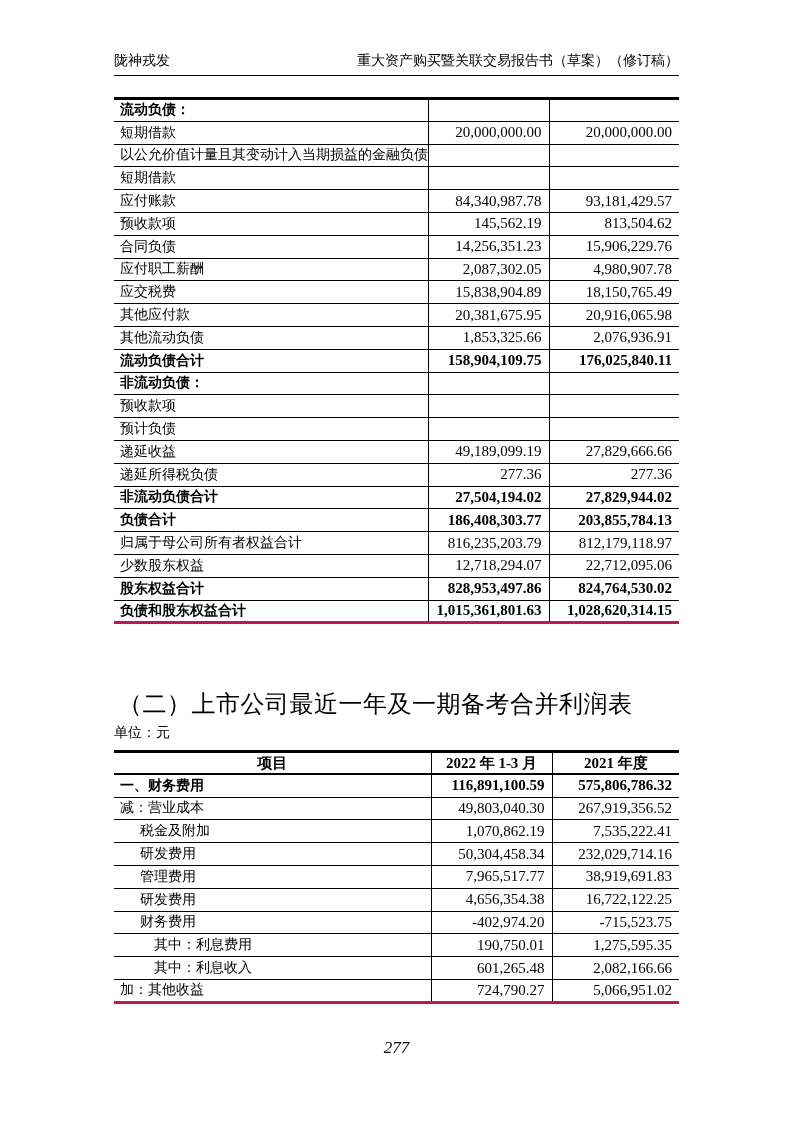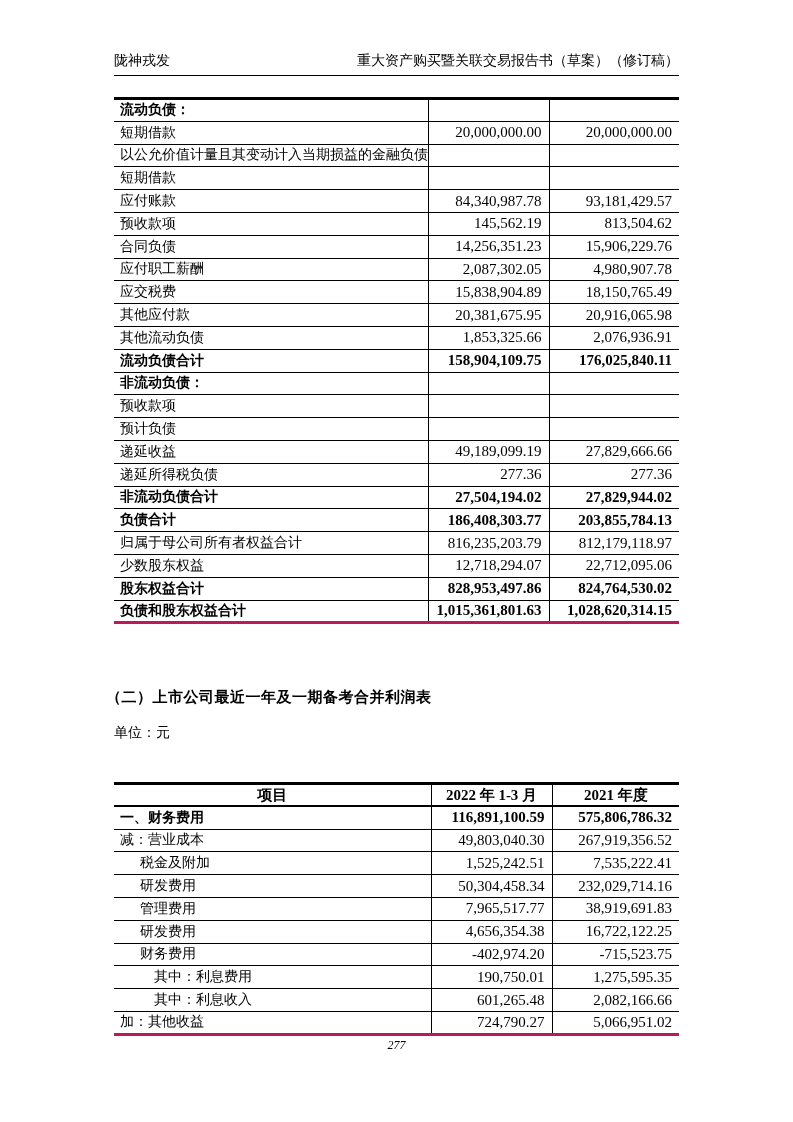--- a/index.html
+++ b/index.html
@@ -23,53 +23,53 @@
   .tbl {
     position:absolute;
     left:114px;
     border-collapse:collapse;
     table-layout:fixed;
     width:565px;
     border-top:3px solid #000;
     border-bottom:3px solid #be185d;
   }
   .t1 { top:97px; }
-  .t2 { top:750px;margin-top:32px; }
+  .t2 { top:750px; }
   .tbl td, .tbl th {
     border-top:1px solid #000;
     border-bottom:1px solid #000;
     height:22.8px;
     font-weight:normal;
     overflow:hidden;
     white-space:nowrap;
   }
   .tbl .c2, .tbl .c3 { border-left:1px solid #000; }
   .tbl td.lbl { font-size:14px; text-align:left; padding-left:6px; }
   .tbl td.val { font-size:15px; text-align:right; padding-right:7px; }
   .tbl th { font-size:15px; font-weight:bold; text-align:center; border-bottom:2px solid #000; }
   .tbl tr.bold td { font-weight:bold; }
   .tbl td.ind1 { padding-left:26px; }
   .tbl td.ind2 { padding-left:40px; }
   .section-title {
     position:absolute;
-    top:688px; left:106px; width:560px;
-    font-size:15px; font-weight:bold;
+    top:688px; left:118px; width:560px;
+    font-size:24px; font-weight:normal;
     letter-spacing:0.5px;
   }
   .unit-label {
     position:absolute;
     top:724px; left:114px; width:565px;
     text-align:left;
     font-size:14px;
   }
   .page-number {
     position:absolute;
     top:1038px; left:0; width:100%;
     text-align:center;
-    font-size:12px;
+    font-size:17px;
     font-style:italic;
   }
 </style>
 </head>
 <body>
 
 <div class="page">
 
   <div class="doc-header">
     <span>陇神戎发</span>
@@ -223,21 +223,21 @@
           <td class="val c2">116,891,100.59</td>
           <td class="val c3">575,806,786.32</td>
         </tr>
       <tr>
           <td class="lbl">减：营业成本</td>
           <td class="val c2">49,803,040.30</td>
           <td class="val c3">267,919,356.52</td>
         </tr>
       <tr>
           <td class="lbl ind1">税金及附加</td>
-          <td class="val c2">1,525,242.51</td>
+          <td class="val c2">1,070,862.19</td>
           <td class="val c3">7,535,222.41</td>
         </tr>
       <tr>
           <td class="lbl ind1">研发费用</td>
           <td class="val c2">50,304,458.34</td>
           <td class="val c3">232,029,714.16</td>
         </tr>
       <tr>
           <td class="lbl ind1">管理费用</td>
           <td class="val c2">7,965,517.77</td>

